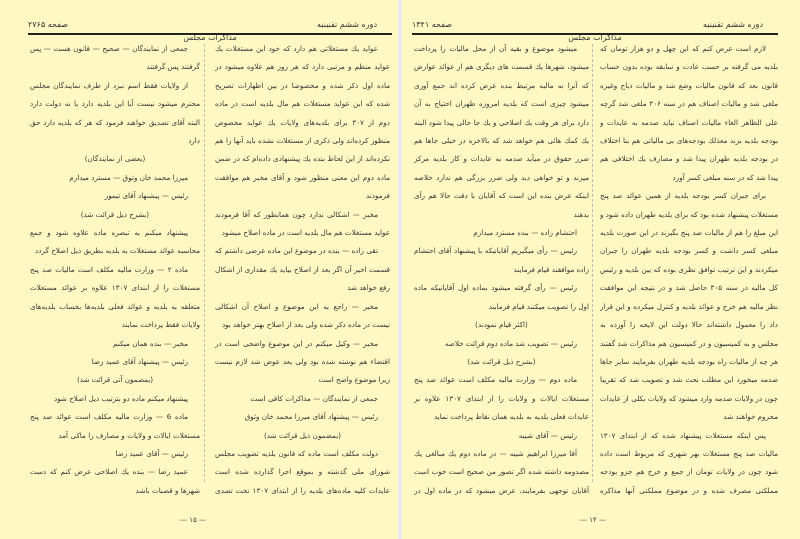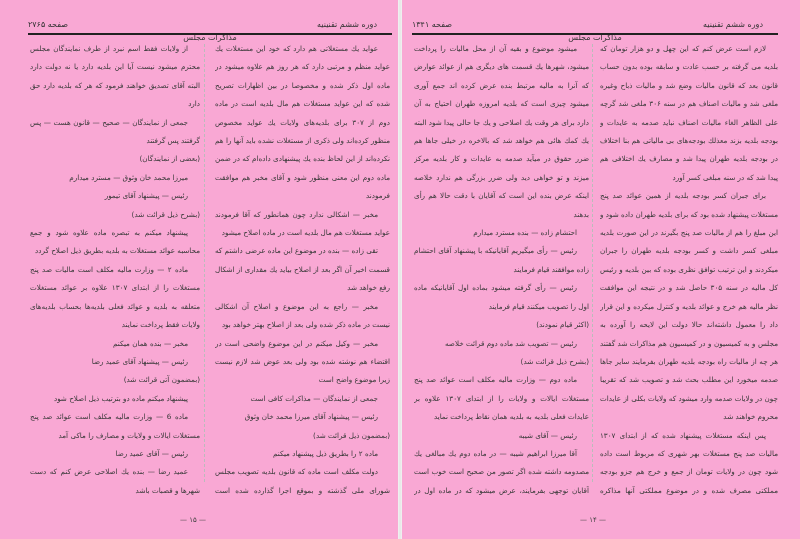--- a/index.html
+++ b/index.html
@@ -1,32 +1,32 @@
 <!DOCTYPE html>
 <html><head>
 <meta charset="utf-8">
 <style>
   html,body{margin:0;padding:0;background:#fff;}
   body{width:800px;height:539px;overflow:hidden;position:relative;font-family:"DejaVu Sans",sans-serif;color:#222;}
-  .spread{position:absolute;left:0;top:0;width:800px;height:539px;background:#f9a8d4;}
+  .spread{position:absolute;left:0;top:0;width:800px;height:539px;background:#fef9c3;}
   .page{position:absolute;top:0;height:539px;width:400px;}
   .page.left{left:0;}
   .page.right{left:400px;}
   .header{position:absolute;top:18px;left:30px;right:10px;height:14px;direction:rtl;font-size:8px;color:#333;}
   .page.left .header{left:28px;right:8px;}
   .page.right .header{left:12px;right:22px;}
   .header .h-left{position:absolute;left:0;top:2px;}
   .header .h-center{position:absolute;left:50%;transform:translateX(-50%);top:15px;}
   .header .h-right{position:absolute;right:15px;top:2px;}
   .rule{position:absolute;top:33px;height:2px;background:#222;}
   .page.left .rule{left:28px;right:8px;}
   .page.right .rule{left:12px;right:22px;}
   .col{position:absolute;top:40px;direction:rtl;text-align:justify;font-size:7.2px;line-height:18.4px;color:#3a3a3a;letter-spacing:-0.1px;overflow:hidden;}
   .col p{margin:0;}
-  .col .center{text-align:right;}
+  .col .center{text-align:center;}
   .col .indent{text-indent:12px;}
   .page.left .col.c1{right:10px;width:175px;height:455px;}
   .page.left .col.c2{left:30px;width:170px;height:460px;}
   .page.right .col.c1{right:22px;width:178px;height:465px;}
   .page.right .col.c2{left:14px;width:175px;height:465px;}
   .gutter{position:absolute;top:44px;width:1px;background:repeating-linear-gradient(#bbb 0 3px,transparent 3px 5px);}
   .page.left .gutter{left:204px;height:440px;}
   .page.right .gutter{left:192px;height:440px;}
   .footer{position:absolute;top:516px;font-size:7px;color:#444;direction:rtl;text-align:right;}
   .page.left .footer{left:180px;}
@@ -48,27 +48,26 @@
 
     <div class="col c1">
         <p class="indent">عواید یك مستغلاتی هم دارد كه خود این مستغلات یك عواید منظم و مرتبی دارد كه هر روز هم علاوه میشود در ماده اول ذكر شده و مخصوصا در بین اظهارات تصریح شده كه این عواید مستغلات هم مال بلدیه است در ماده دوم از ۳۰۷ برای بلدیه‌های ولایات یك عواید مخصوص منظور كرده‌اند ولی ذكری از مستغلات نشده باید آنها را هم نكرده‌اند از این لحاظ بنده یك پیشنهادی داده‌ام كه در ضمن ماده دوم این معنی منظور شود و آقای مخبر هم موافقت فرمودند</p>
         <p class="indent">مخبر — اشكالی ندارد چون همانطور كه آقا فرمودند عواید مستغلات هم مال بلدیه است در ماده اصلاح میشود</p>
         <p class="indent">تقی زاده — بنده در موضوع این ماده عرضی داشتم كه قسمت اخیر آن اگر بعد از اصلاح بیاید یك مقداری از اشكال رفع خواهد شد</p>
         <p class="indent">مخبر — راجع به این موضوع و اصلاح آن اشكالی نیست در ماده ذكر شده ولی بعد از اصلاح بهتر خواهد بود</p>
         <p class="indent">مخبر — وكیل میكنم در این موضوع واضحی است در اقتضاء هم نوشته شده بود ولی بعد عوض شد لازم نیست زیرا موضوع واضح است</p>
         <p class="indent">جمعی از نمایندگان — مذاكرات كافی است</p>
         <p class="indent">رئیس — پیشنهاد آقای میرزا محمد خان وثوق</p>
         <p class="center">(بمضمون ذیل قرائت شد)</p>
-        <p class="indent">ماده ۲ را بطریق ذیل پیشنهاد میكنم</p>
         <p class="indent">دولت مكلف است ماده كه قانون بلدیه تصویب مجلس شورای ملی گذشته و بموقع اجرا گذارده شده است عایدات كلیه ماده‌های بلدیه را از ابتدای ۱۳۰۷ تحت تصدی بلدیه بگذارد</p>
       </div>
     <div class="gutter"></div>
     <div class="col c2">
+        <p class="indent">جمعی از نمایندگان — صحیح — قانون هست — پس گرفتند پس گرفتند</p>
         <p class="indent">از ولایات فقط اسم نبرد از طرف نمایندگان مجلس محترم میشود نیست آیا این بلدیه دارد یا نه دولت دارد البته آقای تصدیق خواهند فرمود كه هر كه بلدیه دارد حق دارد</p>
-        <p class="indent">جمعی از نمایندگان — صحیح — قانون هست — پس گرفتند پس گرفتند</p>
         <p class="center">(بعضی از نمایندگان)</p>
         <p class="indent">میرزا محمد خان وثوق — مسترد میدارم</p>
         <p class="indent">رئیس — پیشنهاد آقای تیمور</p>
         <p class="center">(بشرح ذیل قرائت شد)</p>
         <p class="indent">پیشنهاد میكنم به تبصره ماده علاوه شود و جمع محاسبه عوائد مستغلات به بلدیه بطریق ذیل اصلاح گردد</p>
         <p class="indent">ماده ۲ — وزارت مالیه مكلف است مالیات صد پنج مستغلات را از ابتدای ۱۳۰۷ علاوه بر عوائد مستغلات متعلقه به بلدیه و عوائد فعلی بلدیه‌ها بحساب بلدیه‌های ولایات فقط پرداخت نمایند</p>
         <p class="indent">مخبر — بنده همان میكنم</p>
         <p class="indent">رئیس — پیشنهاد آقای عمید رضا</p>
         <p class="center">(بمضمون آتی قرائت شد)</p>
         <p class="indent">پیشنهاد میكنم ماده دو بترتیب ذیل اصلاح شود</p>

